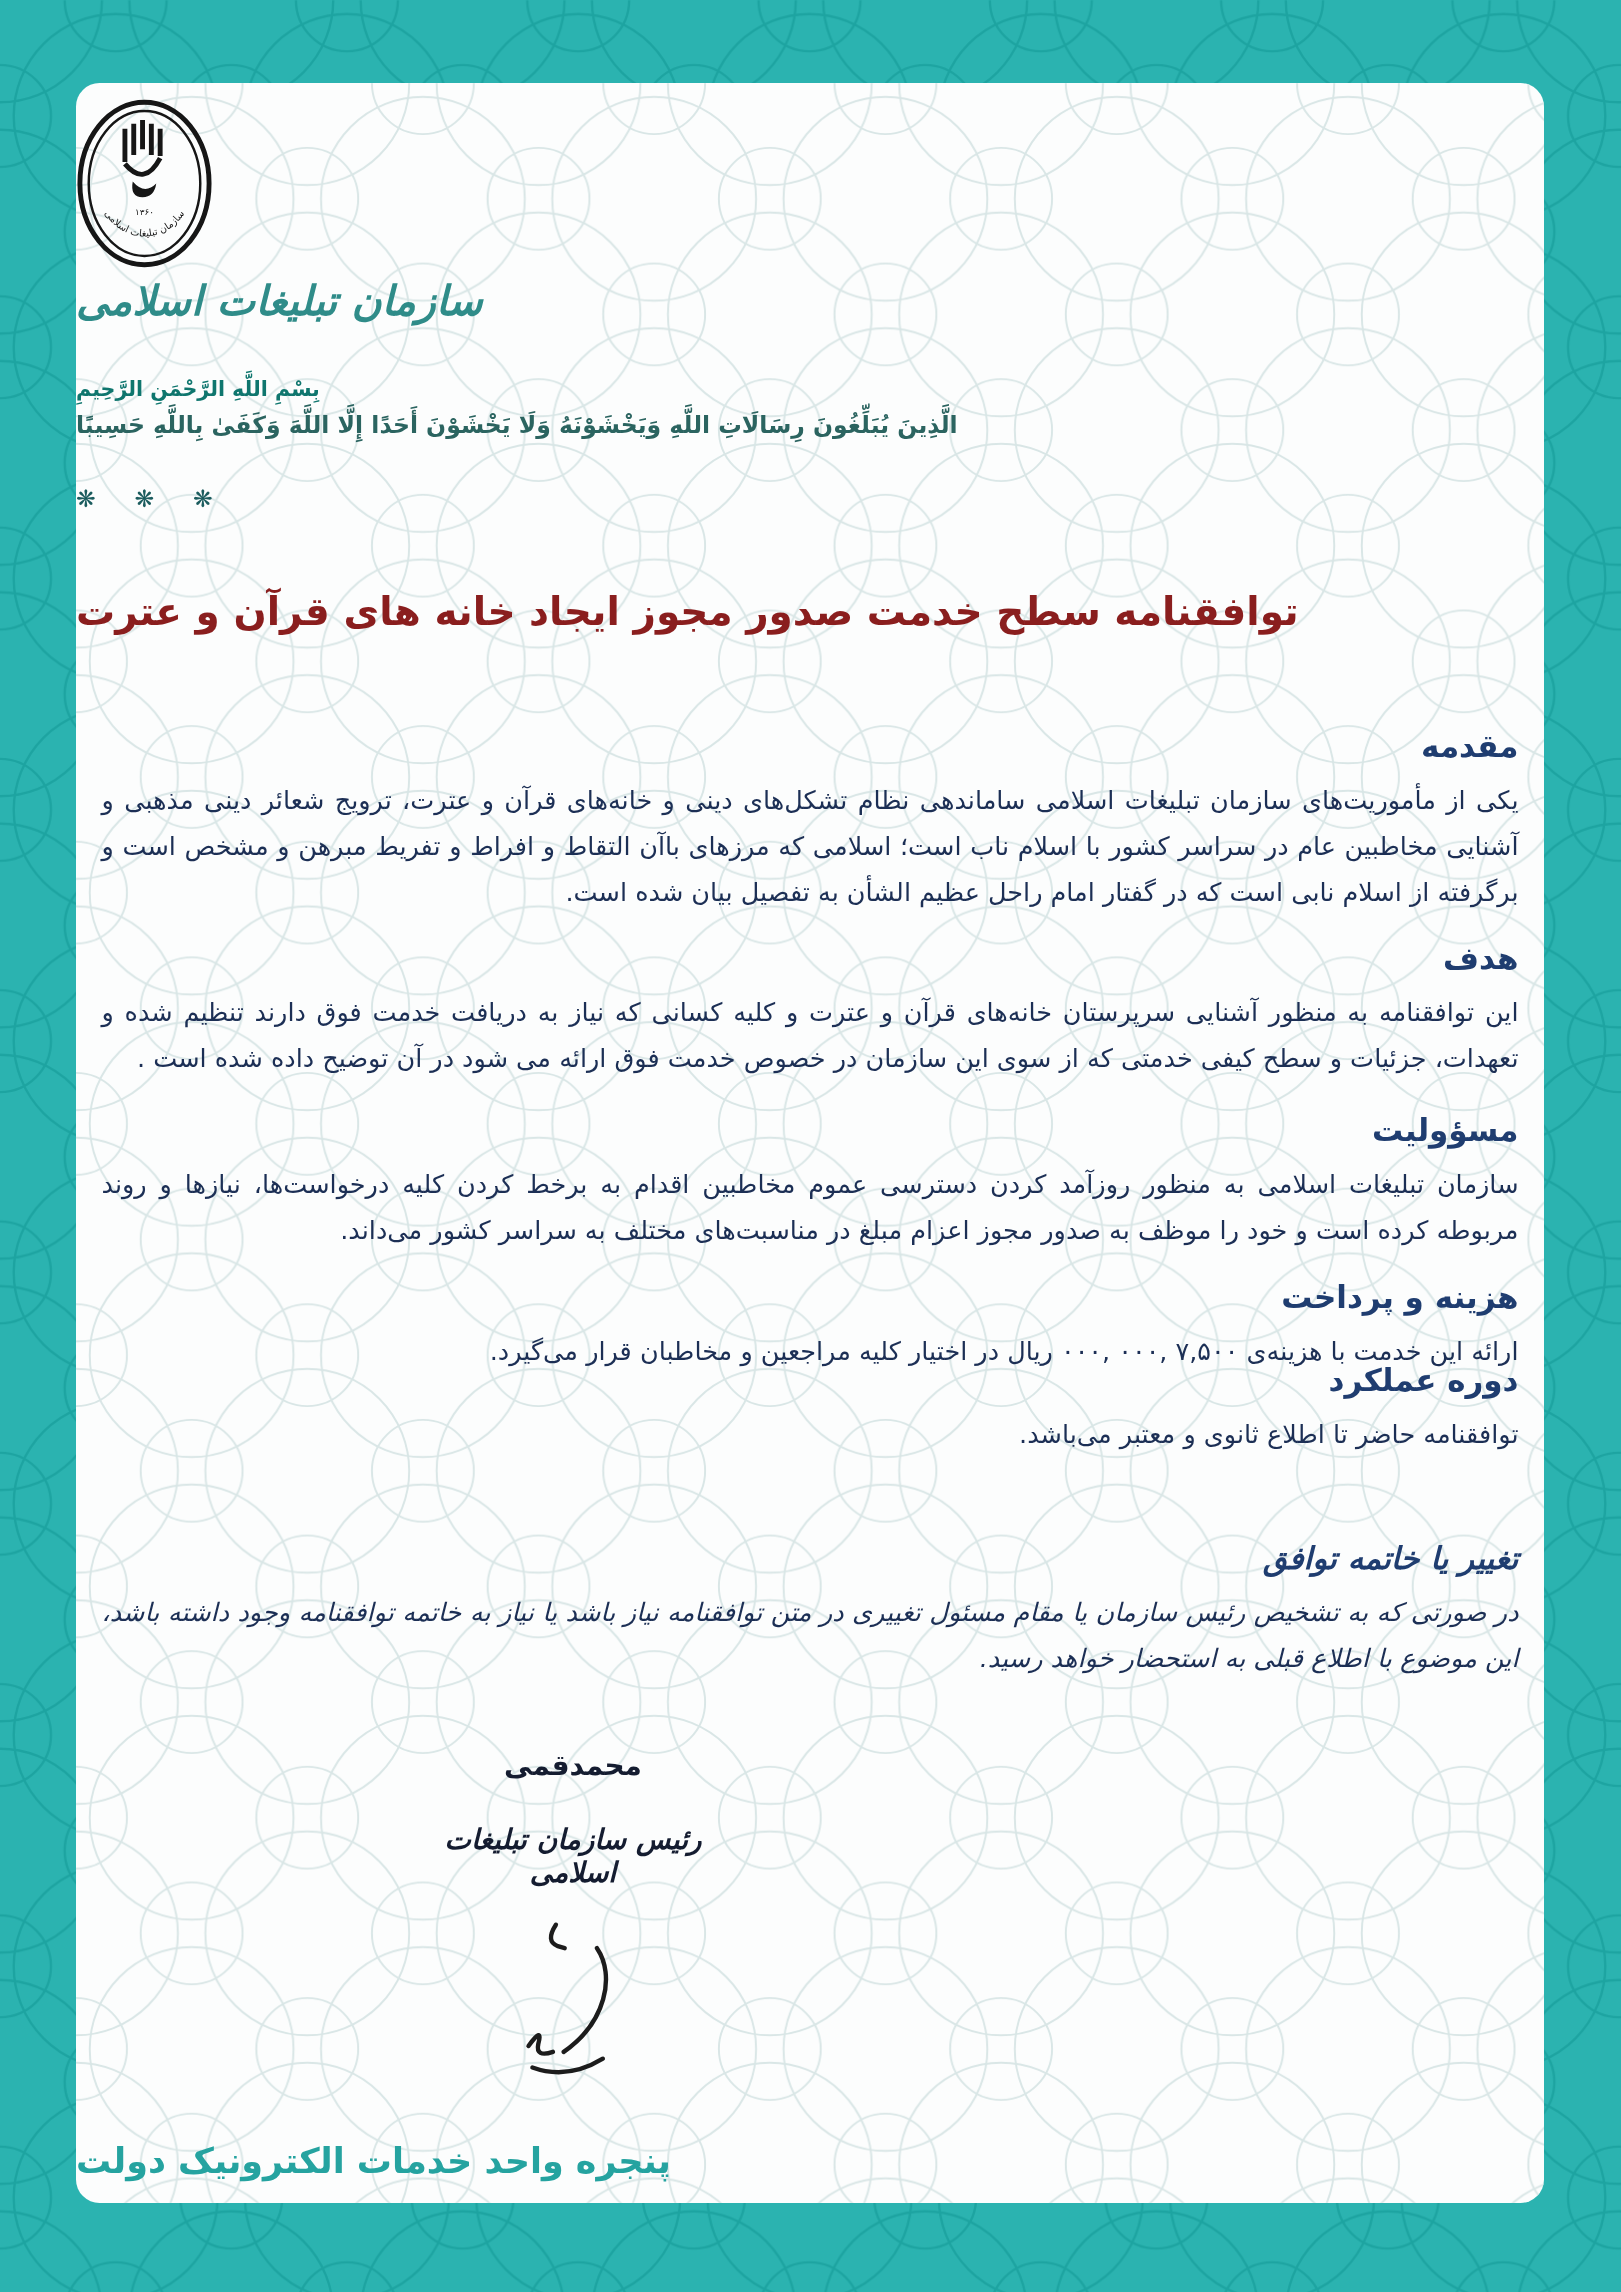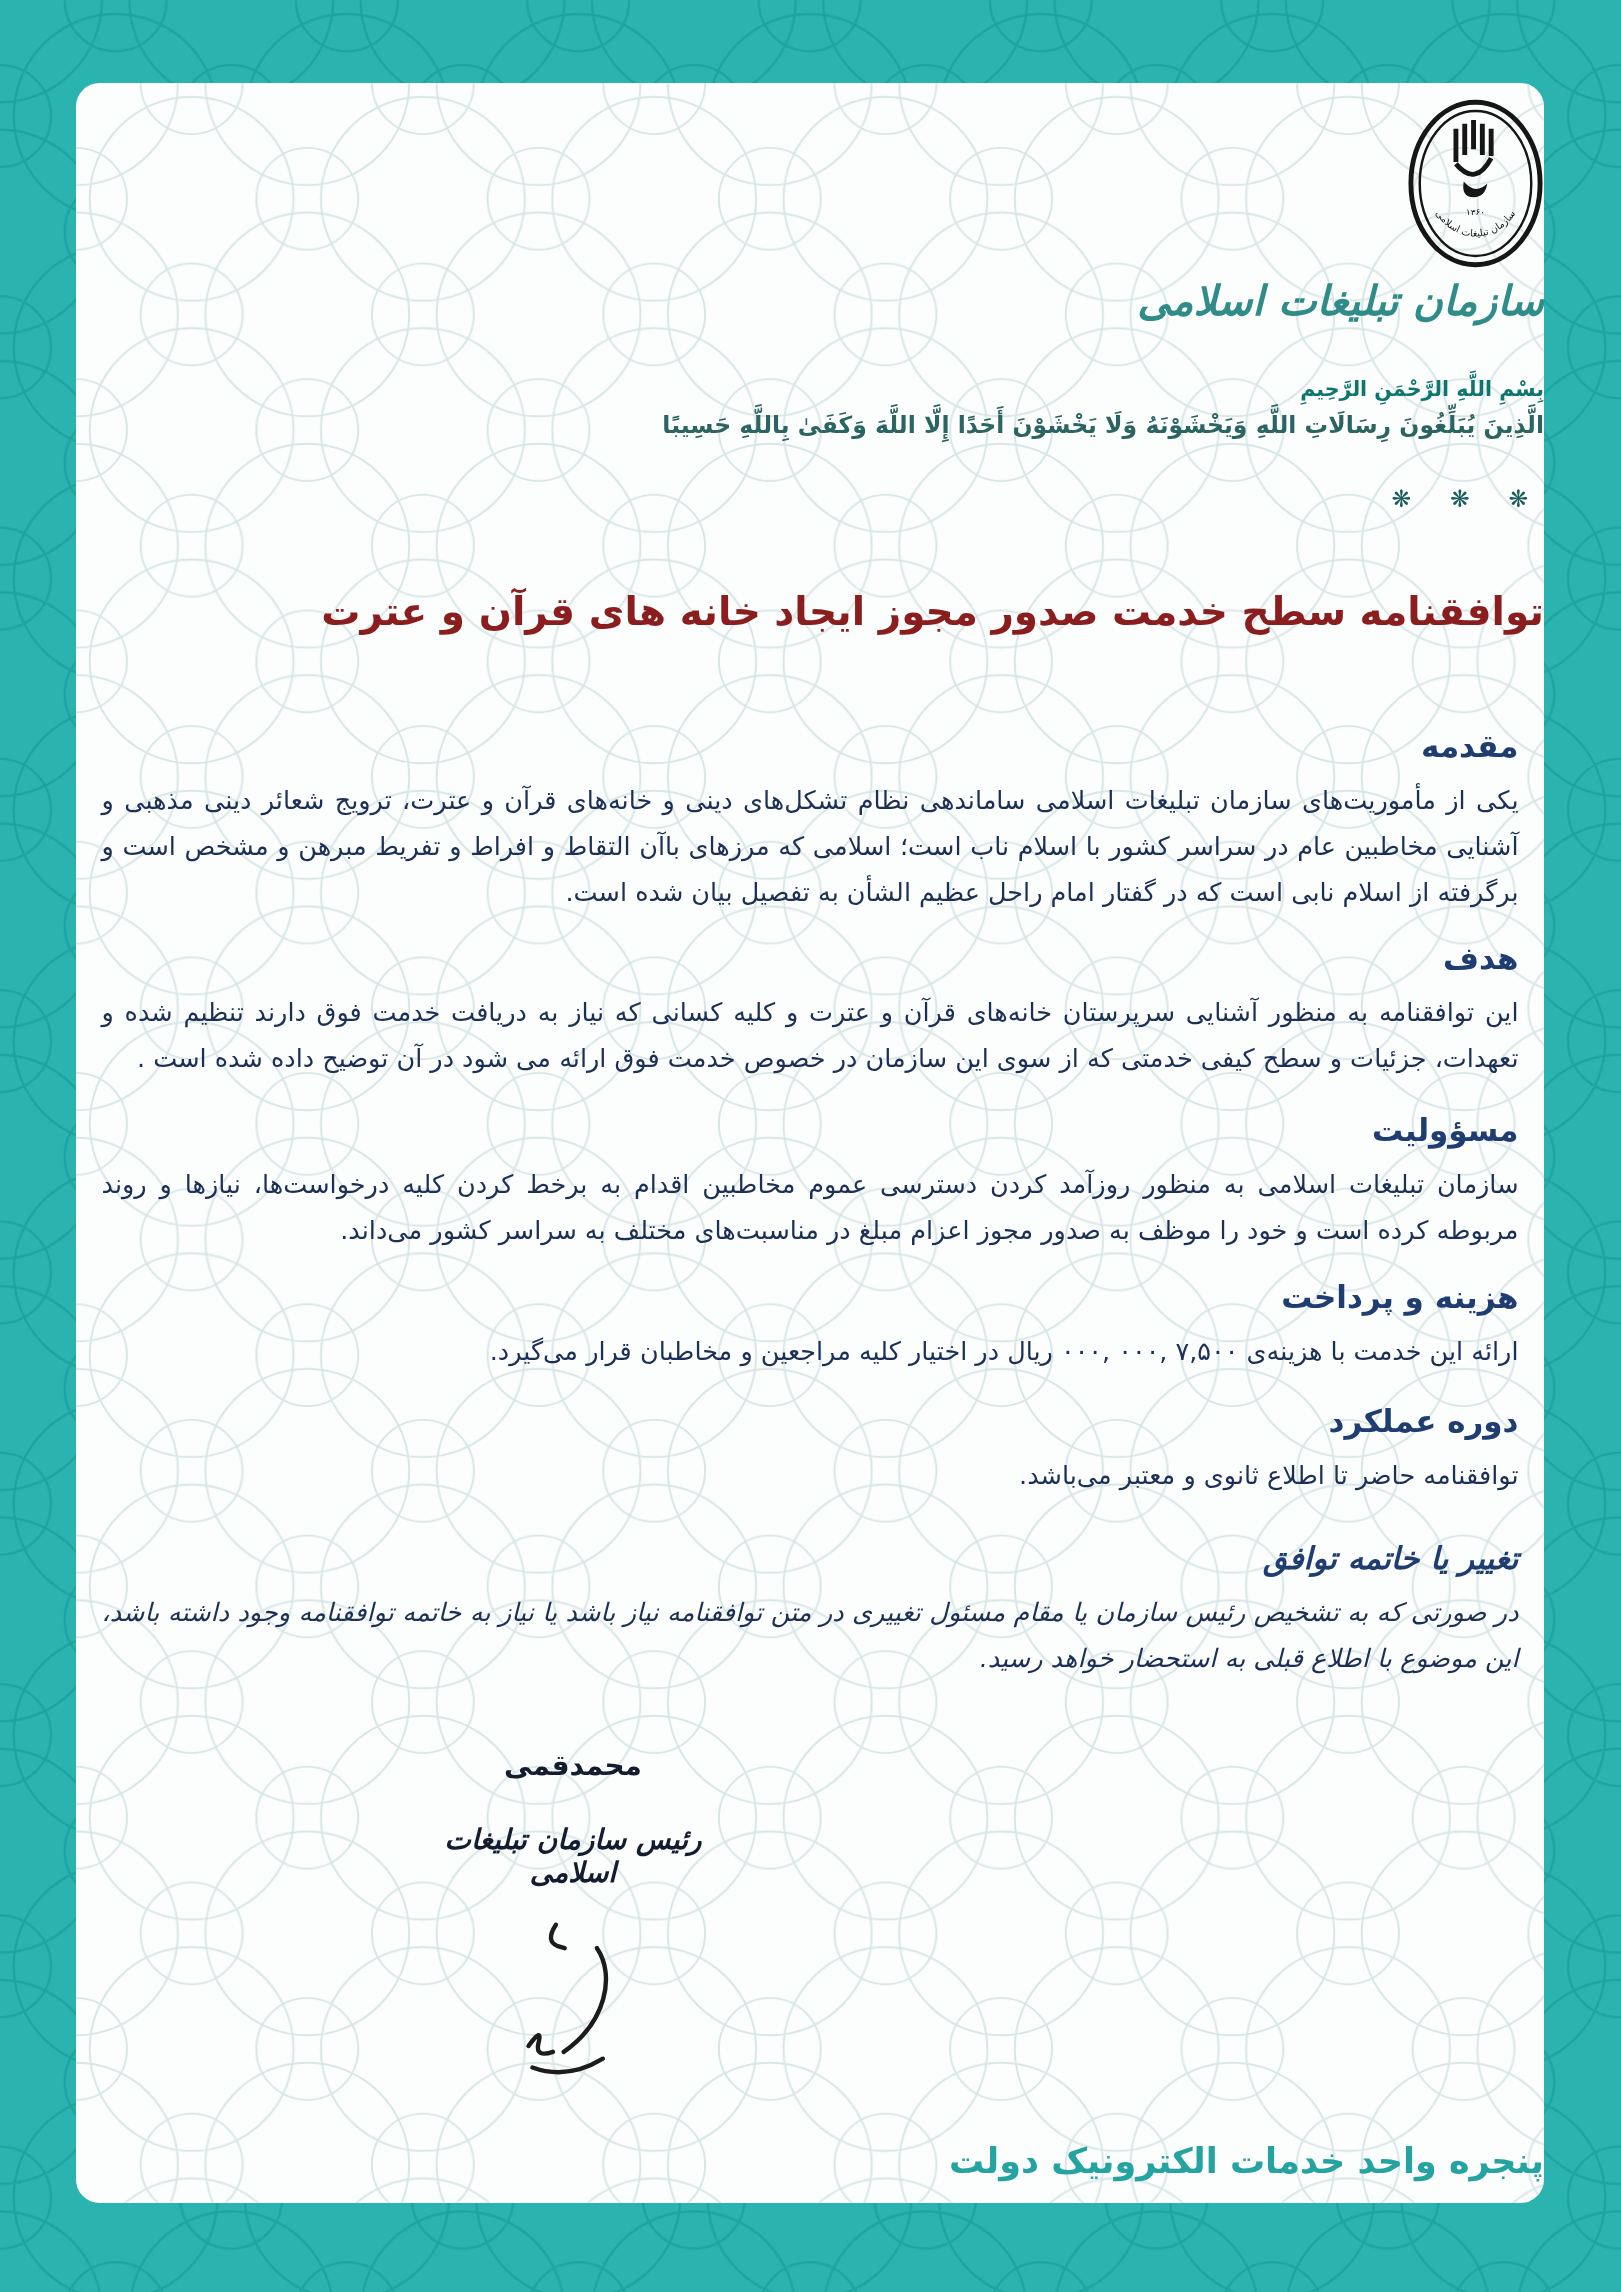--- a/index.html
+++ b/index.html
@@ -6,36 +6,36 @@
   .page{
     position:relative;width:1621px;height:2293px;overflow:hidden;
     background:#2bb3b0;font-family:"DejaVu Sans",sans-serif;
   }
   .pattern-svg{position:absolute;left:0;top:0;display:block;}
   .panel{
     position:absolute;left:76px;top:83px;width:1468px;height:2120px;
     background:#fcfdfd;border-radius:23.5px;overflow:hidden;
   }
   .content{position:absolute;inset:0;z-index:2;}
-  .centered{position:absolute;left:0;right:0;text-align:right;}
+  .centered{position:absolute;left:0;right:0;text-align:left;}
   .logo-wrap{top:15.7px;}
   .calligraphy{top:194px;font-size:41px;font-weight:bold;font-style:italic;color:#2f8c89;}
   .bismillah{top:294px;font-size:20.6px;font-weight:bold;color:#0f766e;}
   .verse{top:328px;font-size:23.5px;font-weight:bold;color:#2b6460;}
   .divider{top:402px;font-size:23.5px;color:#1b5c5e;letter-spacing:15.7px;}
   .doc-title{top:506px;font-size:39px;font-weight:bold;color:#8a1e1e;}
   .sec{position:absolute;right:25.5px;left:25.5px;}
   .sec h2{margin:0 0 9.8px 0;font-size:31px;line-height:41px;color:#1f3d70;font-weight:bold;}
   .sec p{margin:0;font-size:25.5px;line-height:46px;color:#1c2f55;text-align:justify;}
   .sec p .amount{white-space:nowrap;}
   .sec-0{top:643px;}
   .sec-1{top:855px;}
   .sec-2{top:1027px;}
   .sec-3{top:1188px;margin-top:6px;}
-  .sec-4{top:1318px;}
+  .sec-4{top:1277px;}
   .sec-5{top:1455px;font-style:italic;}
   .signature-block{position:absolute;top:1666px;left:340px;width:314px;text-align:center;color:#141c30;}
   .sig-name{font-size:28px;font-weight:bold;}
   .sig-role{margin-top:41px;font-size:28px;font-weight:bold;font-style:italic;}
   .sig-svg{margin-top:21.6px;}
   .footer-line{top:2058px;font-size:35px;font-weight:bold;color:#25a3a0;}
 </style>
 </head>
 <body>
 

